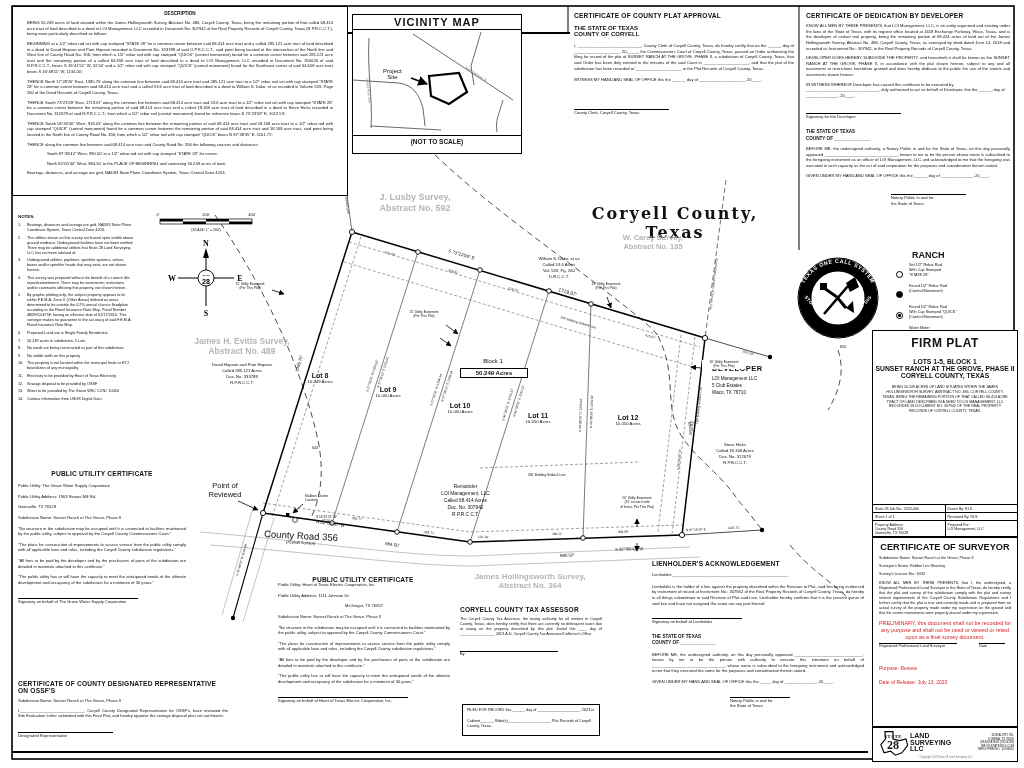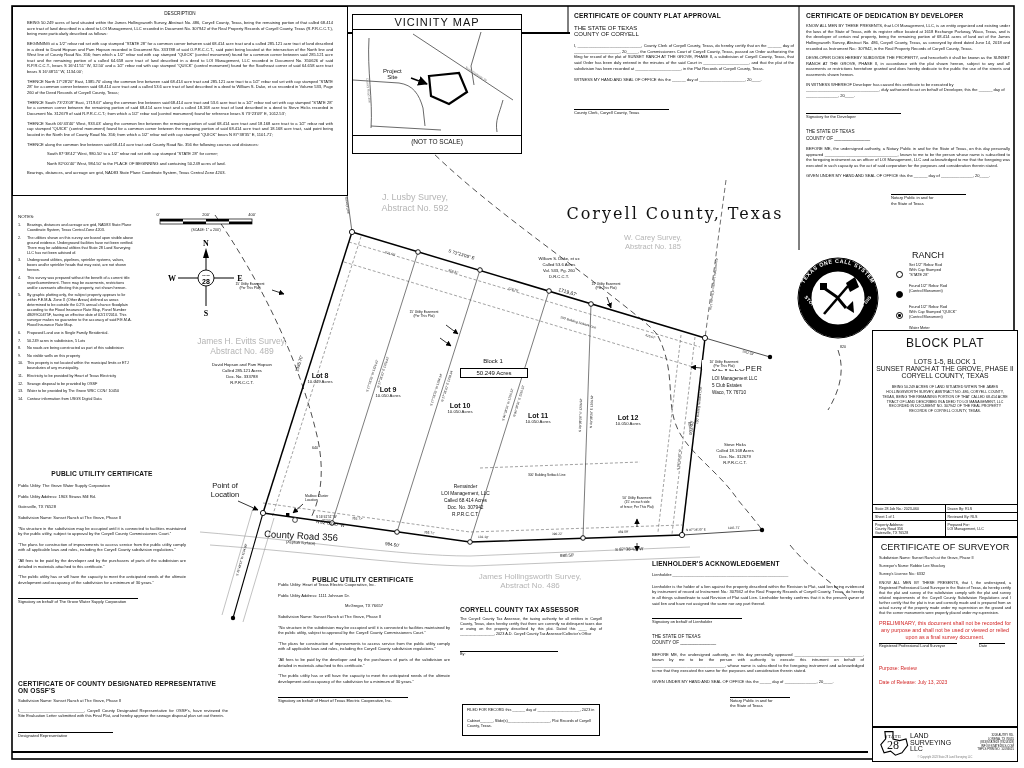--- a/index.html
+++ b/index.html
@@ -1,19 +1,19 @@
 <!DOCTYPE html>
 <html><head>
 <meta charset="utf-8">
 <style>
   html,body{margin:0;padding:0;background:#e8e8e8;}
   #sheet{position:relative;width:1024px;height:768px;background:#ffffff;
          font-family:"Liberation Sans",sans-serif;color:#111;overflow:hidden;}
   .abs{position:absolute;}
-  .b{font-weight:normal;}
+  .b{font-weight:bold;}
   .c{text-align:center;}
   .j{text-align:justify;}
   .pre{white-space:pre-line;}
   .g{color:#b5b5b5;}
   .red{color:#d22626;}
   .box{position:absolute;background:#fff;border:1px solid #000;}
   .tt{font-size:4.1px;line-height:1.38;}
   .nt{font-size:3.8px;line-height:1.32;}
   .sig-line{border-top:0.8px solid #000;}
   .blk-title{font-size:6.6px;font-weight:bold;letter-spacing:.2px;}
@@ -322,21 +322,21 @@
   </div>
 
   <div class="abs" style="left:712px;top:364px;width:120px;">
     <div class="b" style="font-size:7.5px;letter-spacing:.5px;">DEVELOPER</div>
     <div class="pre" style="font-size:4.6px;line-height:1.5;margin-top:3px;">LOI Management LLC
 5 Club Estates
 Waco, TX 76710</div>
   </div>
 
   <div class="box" style="left:872px;top:330px;width:146px;height:207px;border-width:1.4px;box-sizing:border-box;">
-    <div class="c b" style="font-size:12px;margin-top:5px;letter-spacing:.5px;">BLOCK PLAT</div>
+    <div class="c b" style="font-size:12px;margin-top:5px;letter-spacing:.5px;">FIRM PLAT</div>
     <div class="c b" style="font-size:6.8px;margin-top:8px;">LOTS 1-5, BLOCK 1</div>
     <div class="c b" style="font-size:6.8px;">SUNSET RANCH AT THE GROVE, PHASE II</div>
     <div class="c b" style="font-size:6.8px;">CORYELL COUNTY, TEXAS</div>
     <div class="c" style="font-size:3.6px;line-height:1.35;margin:6px 7px 0 7px;">BEING 50.249 ACRES OF LAND SITUATED WITHIN THE JAMES HOLLINGSWORTH SURVEY, ABSTRACT NO. 486, CORYELL COUNTY, TEXAS, BEING THE REMAINING PORTION OF THAT CALLED 68.414 ACRE TRACT OF LAND DESCRIBED IN A DEED TO LOI MANAGEMENT, LLC RECORDED IN DOCUMENT NO. 307942 OF THE REAL PROPERTY RECORDS OF CORYELL COUNTY, TEXAS.</div>
     <div class="fp-table">
       <div class="fp-row">
         <div class="fp-cell">State 28 Job No.: 2023-060</div>
         <div class="fp-cell">Drawn By: RLS</div>
       </div>
       <div class="fp-row">
@@ -487,21 +487,21 @@
     <div class="tt" style="margin-top:5px;">Subdivision Name: Sunset Ranch at The Grove, Phase II</div>
     <div class="tt j" style="margin-top:5px;">"No structure in the subdivision may be occupied until it is connected to facilities maintained by the public utility, subject to approval by the Coryell County Commissioners Court."</div>
     <div class="tt j" style="margin-top:5px;">"The plans for construction of improvements to access service from the public utility comply with all applicable laws and rules, including the Coryell County subdivision regulations."</div>
     <div class="tt j" style="margin-top:5px;">"All fees to be paid by the developer and by the purchasers of parts of the subdivision are detailed in materials attached to this certificate."</div>
     <div class="tt j" style="margin-top:5px;">"The public utility has or will have the capacity to meet the anticipated needs of the ultimate development and occupancy of the subdivision for a minimum of 30 years."</div>
     <div class="sig-line" style="width:130px;margin-top:12px;"></div>
     <div class="tt">Signatory on behalf of Heart of Texas Electric Cooperative, Inc.</div>
   </div>
 
   <div class="abs c g b pre" style="left:450px;top:572px;width:160px;font-size:8px;line-height:1.15;">James Hollingsworth Survey,
-Abstract No. 486</div>
+Abstract No. 364</div>
 
   <div class="abs" style="left:460px;top:606px;width:142px;">
     <div class="blk-title">CORYELL COUNTY TAX ASSESSOR</div>
     <div class="nt j" style="margin-top:4px;">The Coryell County Tax Assessor, the taxing authority for all entities in Coryell County, Texas, does hereby certify that there are currently no delinquent taxes due or owing on the property described by this plat. Dated this ____ day of ________________, 2023 A.D. Coryell County Tax Assessor/Collector's Office</div>
     <div class="sig-line" style="width:98px;margin-top:14px;"></div>
     <div class="nt">By:</div>
   </div>
   <div class="box" style="left:462px;top:704px;width:138px;height:32px;padding:3px 4px;box-sizing:border-box;">
     <div class="nt">FILED FOR RECORD this ______ day of ____________________, 2023 in</div>
     <div class="nt" style="margin-top:6px;">Cabinet______, Slide(s)____________________, Plat Records of Coryell County, Texas.</div>
@@ -569,21 +569,21 @@
   <div class="abs c" style="left:600px;top:414px;width:56px;">
       <div style="font-size:7px;font-weight:600;">Lot 12</div>
       <div style="font-size:4.3px;">10.050 Acres</div>
     </div>
 
   <div class="abs c" style="left:246px;top:530px;width:110px;transform:rotate(3deg);">
     <div style="font-size:9.5px;">County Road 356</div>
     <div style="font-size:3.8px;">(Asphalt Surface)</div>
   </div>
   <div class="abs c pre" style="left:194px;top:482px;width:62px;font-size:7.5px;line-height:1.15;">Point of
-Location</div>
+Reviewed</div>
   <div class="abs pre" style="left:305px;top:494px;width:40px;font-size:3.4px;line-height:1.3;">Mailbox Cluster
 Location</div>
 
   <div class="abs c pre" style="left:228px;top:282px;width:44px;font-size:3.3px;line-height:1.3;">15' Utility Easement
 (Per This Plat)</div>
   <div class="abs c pre" style="left:402px;top:310px;width:44px;font-size:3.3px;line-height:1.3;">15' Utility Easement
 (Per This Plat)</div>
   <div class="abs c pre" style="left:584px;top:282px;width:44px;font-size:3.3px;line-height:1.3;">15' Utility Easement
 (Per This Plat)</div>
   <div class="abs c pre" style="left:702px;top:360px;width:44px;font-size:3.3px;line-height:1.3;background:#fff;">10' Utility Easement

